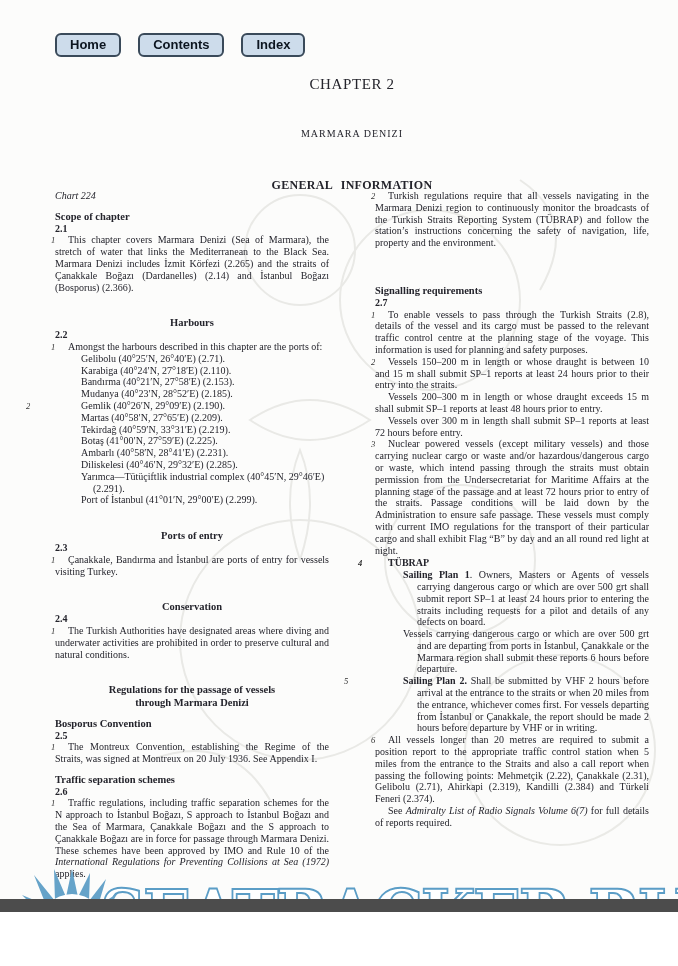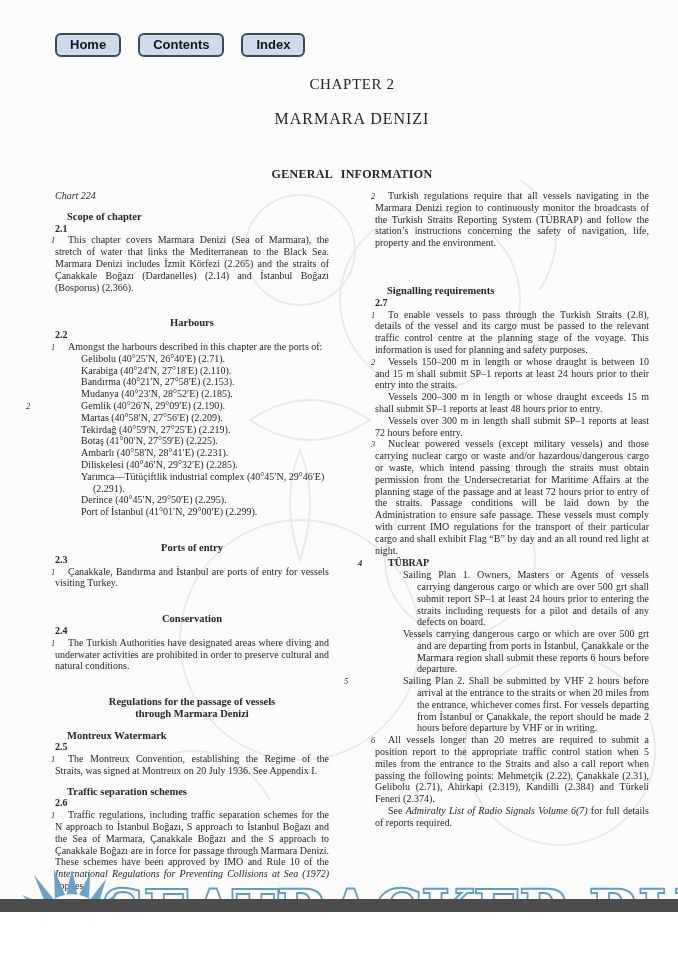--- a/index.html
+++ b/index.html
@@ -9,40 +9,40 @@
   .crest{position:absolute;left:0;top:0;z-index:0;}
   
   .nav{position:absolute;top:33px;left:55px;display:flex;gap:17px;z-index:2;
        font-family:"Liberation Sans","DejaVu Sans",sans-serif;}
   .btn{background:#cddceb;border:2px solid #3a4a5a;border-radius:6px;padding:2px 13px 3px;
        font-weight:bold;font-size:13px;color:#0c1520;cursor:pointer;
        font-family:"Liberation Sans","DejaVu Sans",sans-serif;}
   
   .header{position:absolute;left:26px;top:76px;width:652px;text-align:center;z-index:1;}
   .chapter{font-size:15px;letter-spacing:.6px;}
-  .title{margin-top:17px;font-size:16px;letter-spacing:1px;}
+  .title{margin-top:35px;font-size:10px;letter-spacing:1px;}
   .ginfo{margin-top:39px;font-weight:bold;font-size:12px;letter-spacing:.3px;word-spacing:5px;}
   
   .columns{position:absolute;left:55px;top:190px;width:594px;display:flex;gap:46px;
            align-items:flex-start;z-index:1;}
   .col{width:280px;font-size:10px;line-height:11.8px;}
   .blk{position:relative;margin:0;}
   .mnum{position:absolute;left:-17px;top:1px;font-style:italic;font-size:8.5px;color:#333;}
   .chart{font-style:italic;}
-  .h2{font-weight:bold;font-size:10.5px;margin-top:9px;margin-left:12px;}
+  .h2{font-weight:bold;font-size:10.5px;margin-top:9px;}
   .h2.gap-top{margin-top:36px;}
   .num{font-weight:bold;}
   .hc,.hc2{font-weight:bold;font-size:10.5px;text-align:center;margin-top:24px;}
   .hc2{line-height:12.2px;margin-bottom:1px;}
   .p{text-align:justify;text-indent:13px;}
   .li{padding-left:38px;text-indent:-12px;}
   .tub{padding-left:13px;font-weight:bold;margin-top:1px;}
   .sp,.sp2{padding-left:42px;text-indent:-14px;text-align:justify;}
   .it{font-style:italic;}
-  .bd{font-weight:normal;margin-top:44px;}
+  .bd{font-weight:bold;margin-top:44px;}
   
   .pageno{position:absolute;top:900px;left:16px;width:678px;text-align:center;
           font-style:italic;font-size:12px;z-index:5;}
   .wm-text{position:absolute;left:100px;top:881px;z-index:3;white-space:nowrap;
            font-family:"DejaVu Serif","Liberation Serif",serif;font-weight:bold;
            font-size:72px;line-height:72px;letter-spacing:-3px;
            transform:scaleX(0.88);transform-origin:left top;
            background:linear-gradient(to bottom,#ffffff 0 56%,#5b9dc6 56% 100%);
            -webkit-background-clip:text;background-clip:text;color:transparent;
            -webkit-text-stroke:2px #5b9dc6;pointer-events:none;}
@@ -95,36 +95,35 @@
         <div class="blk num"><span>2.1</span></div>
         <div class="blk p"><span class="mnum">1</span><span>This chapter covers Marmara Denizi (Sea of Marmara), the stretch of water that links the Mediterranean to the Black Sea. Marmara Denizi includes İzmit Körfezi (2.265) and the straits of Çanakkale Boğazı (Dardanelles) (2.14) and İstanbul Boğazı (Bosporus) (2.366).</span></div>
         <div class="blk hc"><span>Harbours</span></div>
         <div class="blk num"><span>2.2</span></div>
         <div class="blk p"><span class="mnum">1</span><span>Amongst the harbours described in this chapter are the ports of:</span></div>
         <div class="blk li"><span>Gelibolu (40°25′N, 26°40′E) (2.71).</span></div>
         <div class="blk li"><span>Karabiga (40°24′N, 27°18′E) (2.110).</span></div>
         <div class="blk li"><span>Bandırma (40°21′N, 27°58′E) (2.153).</span></div>
         <div class="blk li"><span>Mudanya (40°23′N, 28°52′E) (2.185).</span></div>
         <div class="blk li"><span class="mnum">2</span><span>Gemlik (40°26′N, 29°09′E) (2.190).</span></div>
-        <div class="blk li"><span>Martas (40°58′N, 27°56′E) (2.209).</span></div>
-        <div class="blk li"><span>Tekirdağ (40°59′N, 27°25′E) (2.219).</span></div>
+        <div class="blk li"><span>Martas (40°58′N, 27°65′E) (2.209).</span></div>
+        <div class="blk li"><span>Tekirdağ (40°59′N, 33°31′E) (2.219).</span></div>
         <div class="blk li"><span>Botaş (41°00′N, 27°59′E) (2.225).</span></div>
         <div class="blk li"><span>Ambarlı (40°58′N, 28°41′E) (2.231).</span></div>
         <div class="blk li"><span>Diliskelesi (40°46′N, 29°32′E) (2.285).</span></div>
         <div class="blk li"><span>Yarımca—Tütüçiftlik industrial complex (40°45′N, 29°46′E) (2.291).</span></div>
-        <div class="blk li"><span>Derince (40°45′N, 29°50′E) (2.295).</span></div>
         <div class="blk li"><span>Port of İstanbul (41°01′N, 29°00′E) (2.299).</span></div>
         <div class="blk hc"><span>Ports of entry</span></div>
         <div class="blk num"><span>2.3</span></div>
         <div class="blk p"><span class="mnum">1</span><span>Çanakkale, Bandırma and İstanbul are ports of entry for vessels visiting Turkey.</span></div>
         <div class="blk hc"><span>Conservation</span></div>
         <div class="blk num"><span>2.4</span></div>
         <div class="blk p"><span class="mnum">1</span><span>The Turkish Authorities have designated areas where diving and underwater activities are prohibited in order to preserve cultural and natural conditions.</span></div>
         <div class="blk hc2"><span>Regulations for the passage of vessels<br>through Marmara Denizi</span></div>
-        <div class="blk h2"><span>Montreux Watermark</span></div>
+        <div class="blk h2"><span>Bosporus Convention</span></div>
         <div class="blk num"><span>2.5</span></div>
         <div class="blk p"><span class="mnum">1</span><span>The Montreux Convention, establishing the Regime of the Straits, was signed at Montreux on 20 July 1936. See Appendix I.</span></div>
         <div class="blk h2"><span>Traffic separation schemes</span></div>
         <div class="blk num"><span>2.6</span></div>
         <div class="blk p"><span class="mnum">1</span><span><span>Traffic regulations, including traffic separation schemes for the N approach to İstanbul Boğazı, S approach to İstanbul Boğazı and the Sea of Marmara, Çanakkale Boğazı and the S approach to Çanakkale Boğazı are in force for passage through Marmara Denizi. These schemes have been approved by IMO and Rule 10 of the </span><span class="it">International Regulations for Preventing Collisions at Sea (1972)</span><span> applies.</span></span></div>
       </div>
     <div class="col" id="col-right">
         <div class="blk p"><span class="mnum">2</span><span>Turkish regulations require that all vessels navigating in the Marmara Denizi region to continuously monitor the broadcasts of the Turkish Straits Reporting System (TÜBRAP) and follow the station’s instructions concerning the safety of navigation, life, property and the environment.</span></div>
         <div class="blk h2 gap-top"><span>Signalling requirements</span></div>
         <div class="blk num"><span>2.7</span></div>

